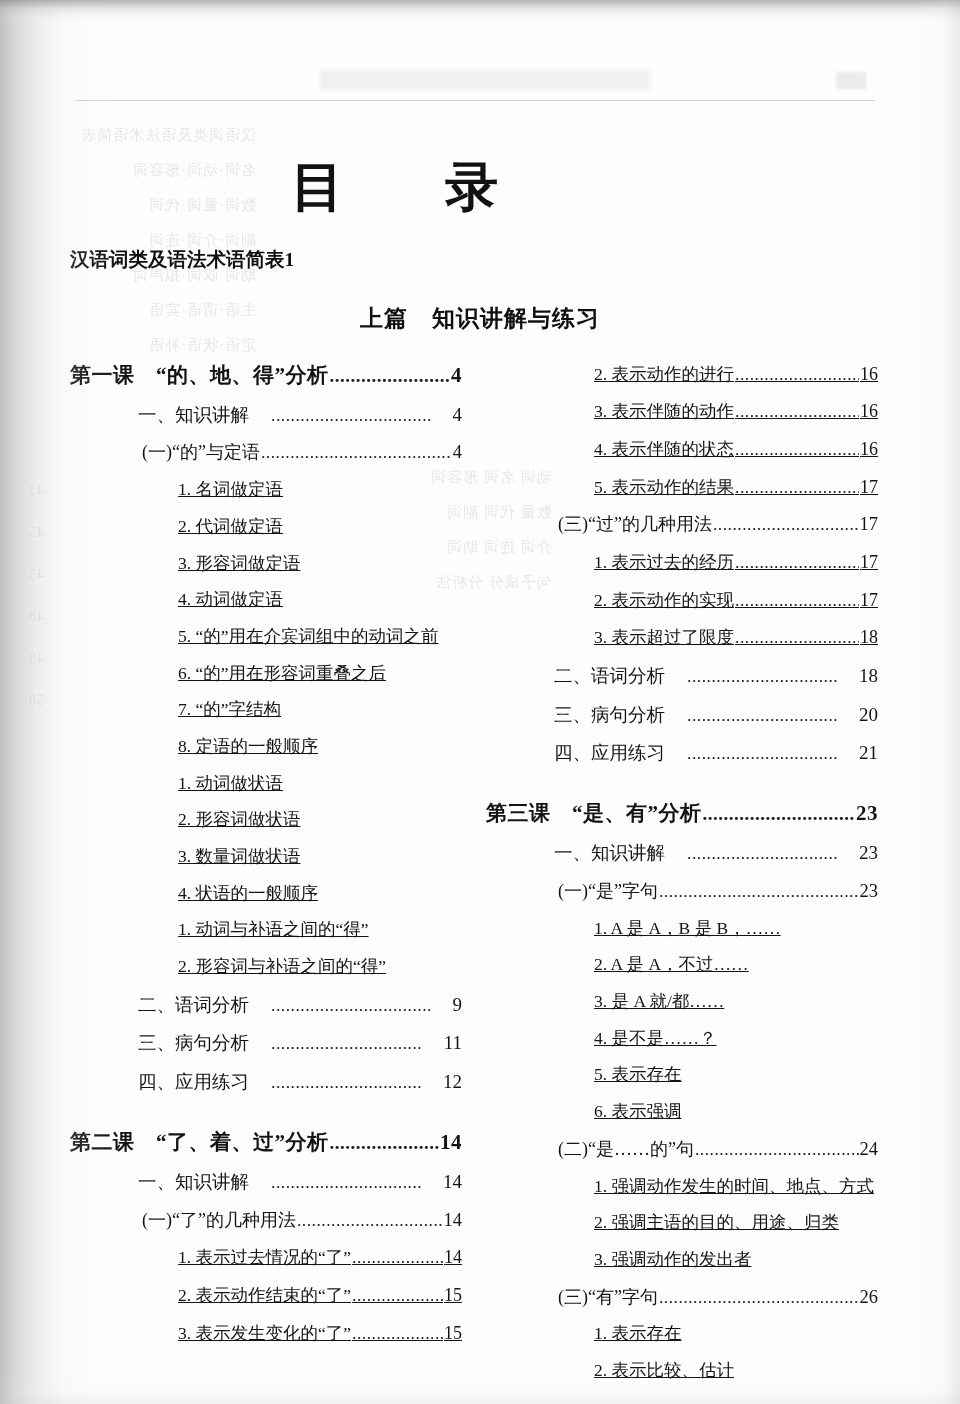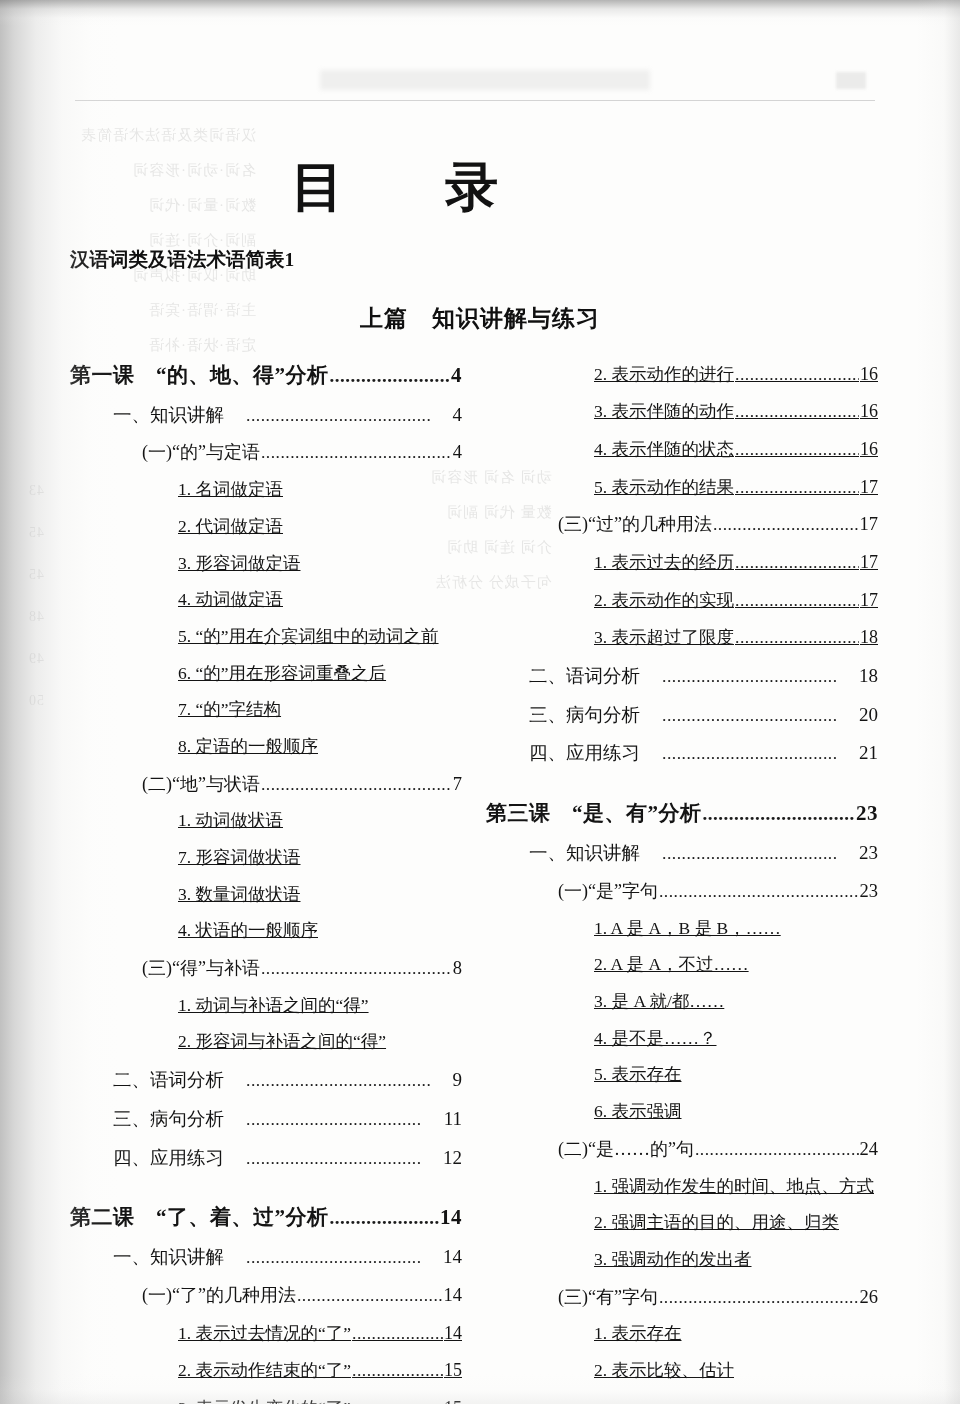--- a/index.html
+++ b/index.html
@@ -190,21 +190,21 @@
   
   .lvl-lesson {
     font-size: 21px;
     font-weight: 700;
     letter-spacing: 0.5px;
     margin-left: 0;
   }
   .lvl-lesson .pg { font-size: 21px; font-weight: 700; }
   .lvl-lesson .leader { font-size: 19px; }
 
-  .lvl-1 { margin-left: 43px; font-size: 18.5px; gap: 21px; }
+  .lvl-1 { margin-left: 68px; font-size: 18.5px; gap: 21px; }
   .lvl-1 .pg { font-size: 19px; }
   .lvl-2 { margin-left: 72px; font-size: 18px; }
   .lvl-2 .pg { font-size: 18.5px; }
   .lvl-3 { margin-left: 108px; font-size: 17.5px; text-decoration: underline; }
   .lvl-3 .pg { font-size: 18px; }
 
   
   .gap-lesson { height: 21px; }
   .rowbox { padding: 9.6px 0; }
 </style>
@@ -308,51 +308,37 @@
           <div class="row lvl-3 noleader">
             <span class="label">7. “的”字结构</span>
           </div>
         </div>
         <div class="rowbox">
           <div class="row lvl-3 noleader">
             <span class="label">8. 定语的一般顺序</span>
           </div>
         </div>
         <div class="rowbox">
-          <div class="row lvl-2">
-            <span class="label">(二)“地”与状语</span>
-            <span class="leader"></span>
-            <span class="pg">7</span>
-          </div>
-        </div>
-        <div class="rowbox">
           <div class="row lvl-3 noleader">
             <span class="label">1. 动词做状语</span>
           </div>
         </div>
         <div class="rowbox">
           <div class="row lvl-3 noleader">
-            <span class="label">7. 形容词做状语</span>
+            <span class="label">2. 形容词做状语</span>
           </div>
         </div>
         <div class="rowbox">
           <div class="row lvl-3 noleader">
             <span class="label">3. 数量词做状语</span>
           </div>
         </div>
         <div class="rowbox">
           <div class="row lvl-3 noleader">
             <span class="label">4. 状语的一般顺序</span>
-          </div>
-        </div>
-        <div class="rowbox">
-          <div class="row lvl-2">
-            <span class="label">(三)“得”与补语</span>
-            <span class="leader"></span>
-            <span class="pg">8</span>
           </div>
         </div>
         <div class="rowbox">
           <div class="row lvl-3 noleader">
             <span class="label">1. 动词与补语之间的“得”</span>
           </div>
         </div>
         <div class="rowbox">
           <div class="row lvl-3 noleader">
             <span class="label">2. 形容词与补语之间的“得”</span>

